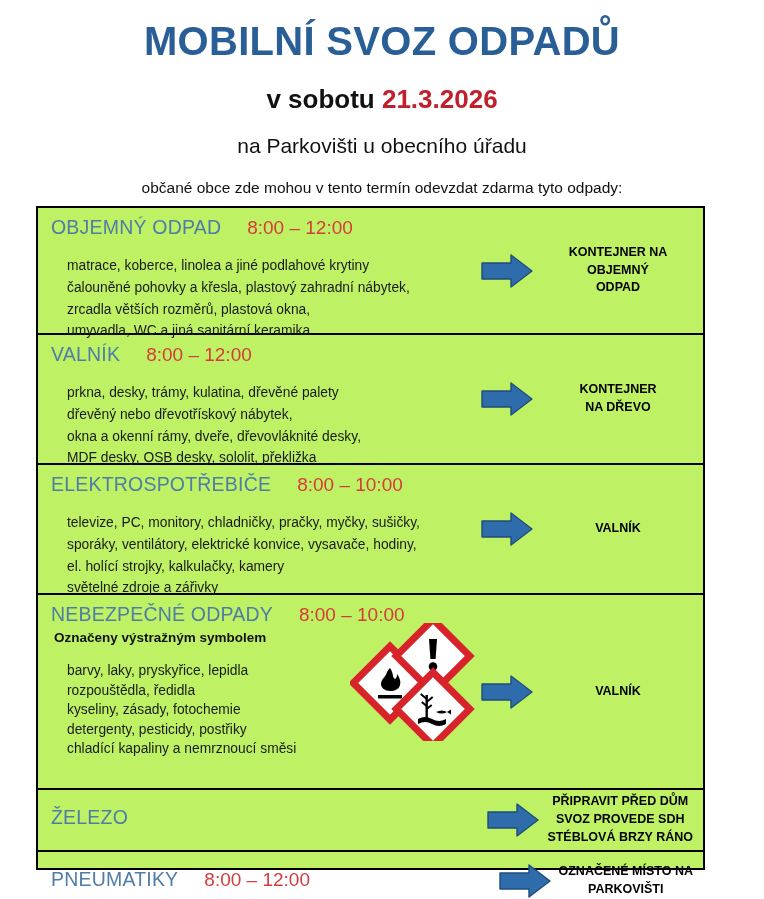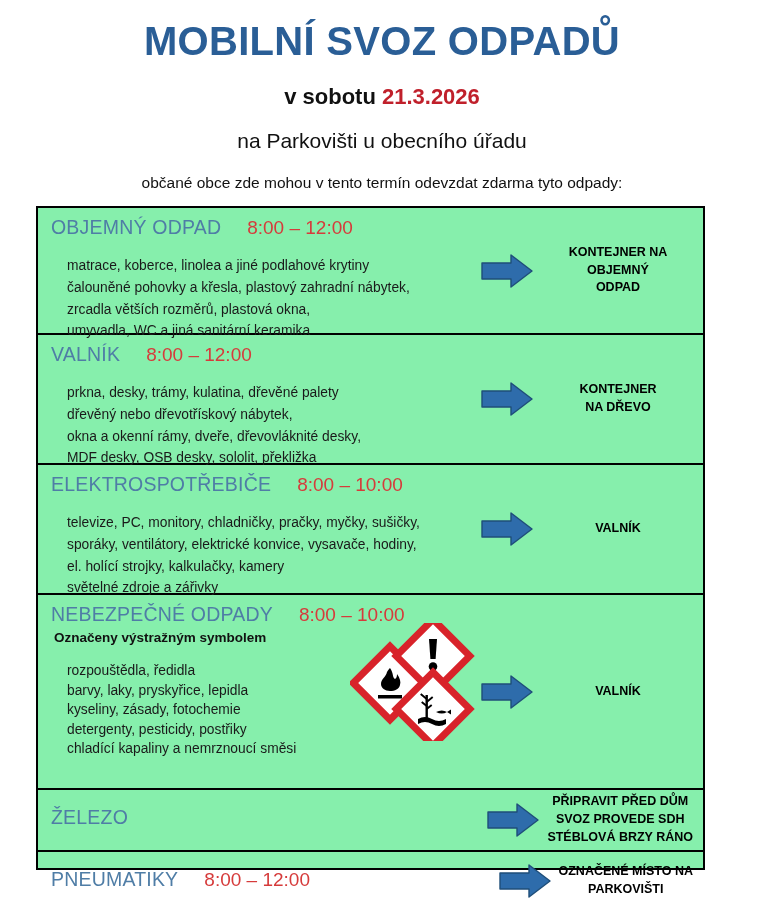--- a/index.html
+++ b/index.html
@@ -31,21 +31,21 @@
   .main-title {
     font-size: 40px;
     font-weight: bold;
     color: #2a5e96;
     letter-spacing: 0.3px;
     line-height: 1.05;
     margin: 0;
     padding: 4px 0 0 0;
   }
   .subtitle-1 {
-    font-size: 22px;
+    font-size: 26px;
     margin: 0;
     padding: 22px 0 0 0;
     font-weight: 600;
     color: #111111;
   }
   .subtitle-1 .date {
     color: #c0202b;
     font-weight: bold;
   }
   .subtitle-2 {
@@ -65,21 +65,21 @@
 
   
   .waste-table {
     position: absolute;
     left: 36px;
     top: 198px;
     width: 669px;
     height: 664px;
     border: 2px solid #000000;
     box-sizing: border-box;
-    background: #86efac;
+    background: #bef264;
   }
   .row {
     display: flex;
     border-bottom: 2px solid #000000;
     box-sizing: border-box;
   }
   .row:last-child {
     border-bottom: none;
   }
   .row-objemny  { height: 127px; }
@@ -277,22 +277,22 @@
     </div>
 
     <div class="row row-nebezp">
       <div class="cell-left">
         <div class="cat-head">
           <span class="cat-name">NEBEZPEČNÉ ODPADY</span>
           <span class="cat-time">8:00 – 10:00</span>
         </div>
         <div class="cat-note">Označeny výstražným symbolem</div>
         <ul class="cat-items">
+          <li>barvy, laky, pryskyřice, lepidla</li>
           <li>rozpouštědla, ředidla</li>
-          <li>barvy, laky, pryskyřice, lepidla</li>
           <li>kyseliny, zásady, fotochemie</li>
           <li>detergenty, pesticidy, postřiky</li>
           <li>chladící kapaliny a nemrznoucí směsi</li>
         </ul>
 
         <div class="hazards">
           <svg width="140" height="118" viewBox="0 0 140 118" xmlns="http://www.w3.org/2000/svg">
 
             <g>
               <rect x="14" y="34" width="52" height="52" transform="rotate(45 40 60)" fill="#ffffff" stroke="#d8232a" stroke-width="7"></rect>

